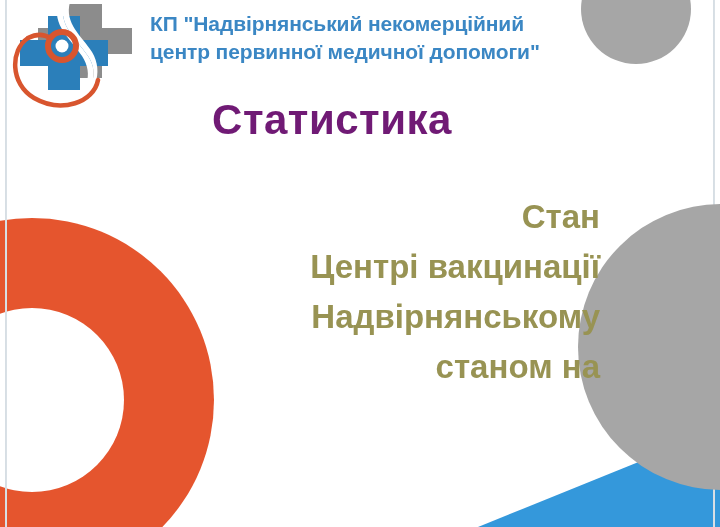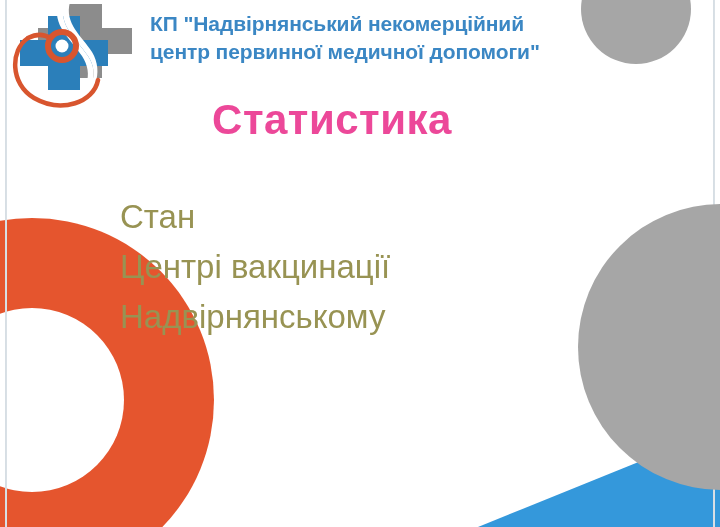--- a/index.html
+++ b/index.html
@@ -112,37 +112,37 @@
   .org-line { display: block; white-space: nowrap; }
 
   
   .stat-title {
     position: absolute;
     left: 0;
     top: 96px;
     width: 664px;
     z-index: 4;
     text-align: center;
-    color: #ec4899;
+    color: #701a75;
     font-size: 42px;
     font-weight: bold;
     letter-spacing: 0.5px;
   }
 
   
   .body-text {
     position: absolute;
     left: 120px;
     top: 192px;
     width: 480px;
     z-index: 4;
-    text-align: left;
+    text-align: right;
     color: #989353;
     font-size: 33px;
-    font-weight: normal;
+    font-weight: bold;
     line-height: 50px;
   }
   .body-line { display: block; white-space: nowrap; }
 </style>
 </head>
 <body>
 
 <div id="slide">
 
   <div class="shape orange-ring"></div>
@@ -185,15 +185,16 @@
     <span class="org-line">КП "Надвірнянський некомерційний</span>
     <span class="org-line">центр первинної медичної допомоги"</span>
   </div>
 
   <div class="stat-title">Статистика</div>
 
   <div class="body-text">
     <span class="body-line">Стан</span>
     <span class="body-line">Центрі вакцинації</span>
     <span class="body-line">Надвірнянському</span>
+    <span class="body-line">станом на</span>
   </div>
 
 </div>
 
 </body></html>

